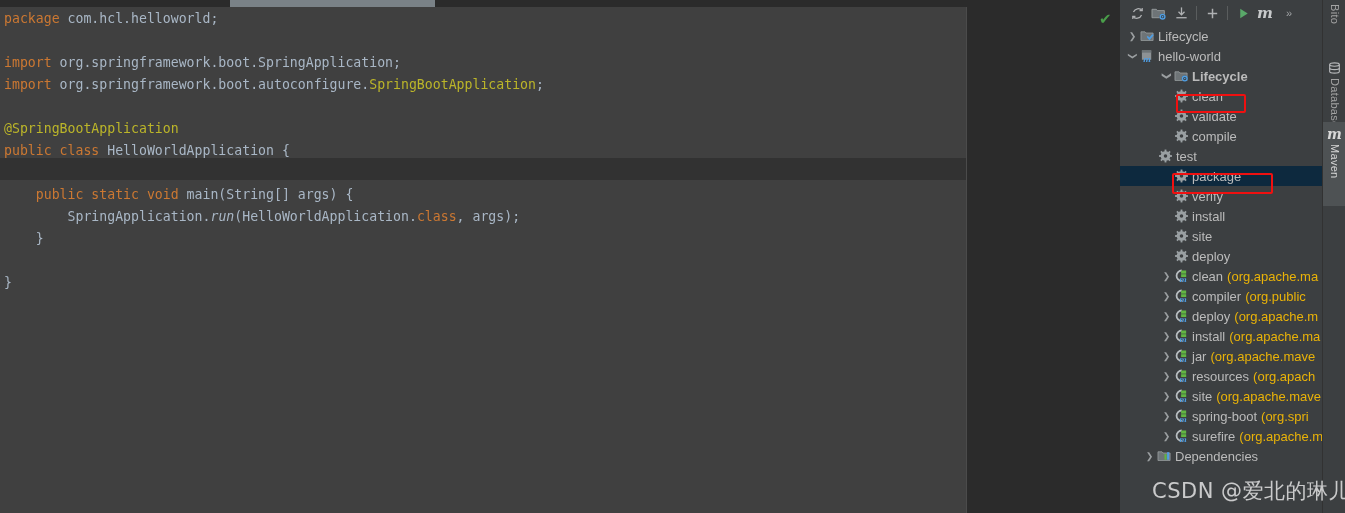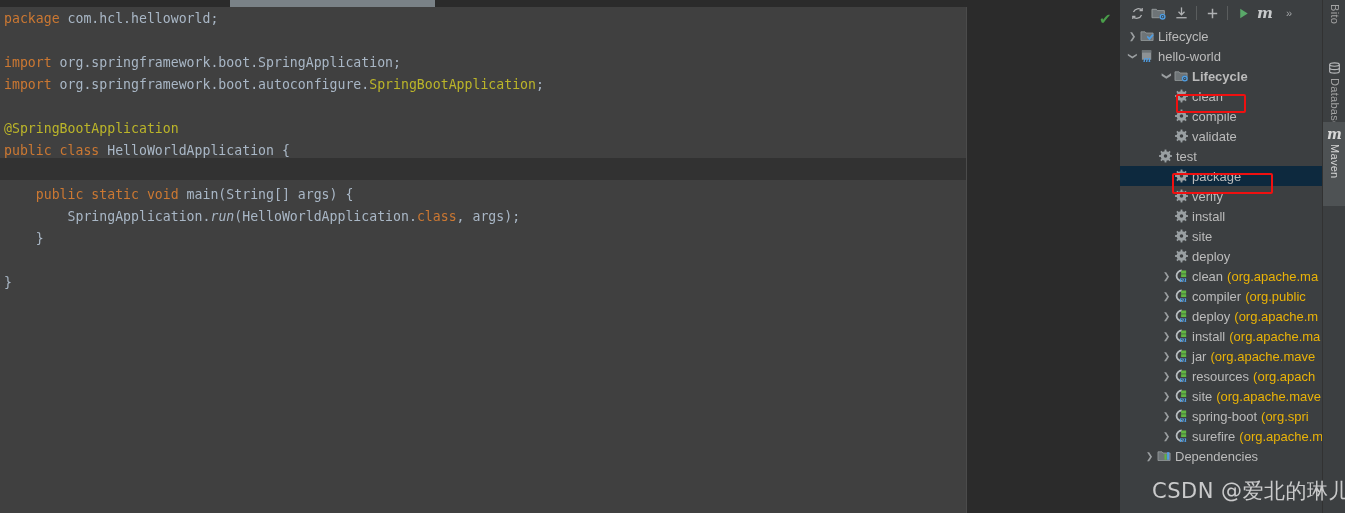--- a/index.html
+++ b/index.html
@@ -303,39 +303,39 @@
             <rect x="7" y="0.6" width="2" height="3.2" fill="#9aa0a3" transform="rotate(0 8 7.5)"></rect>
             <rect x="7" y="0.6" width="2" height="3.2" fill="#9aa0a3" transform="rotate(45 8 7.5)"></rect>
             <rect x="7" y="0.6" width="2" height="3.2" fill="#9aa0a3" transform="rotate(90 8 7.5)"></rect>
             <rect x="7" y="0.6" width="2" height="3.2" fill="#9aa0a3" transform="rotate(135 8 7.5)"></rect>
             <rect x="7" y="0.6" width="2" height="3.2" fill="#9aa0a3" transform="rotate(180 8 7.5)"></rect>
             <rect x="7" y="0.6" width="2" height="3.2" fill="#9aa0a3" transform="rotate(225 8 7.5)"></rect>
             <rect x="7" y="0.6" width="2" height="3.2" fill="#9aa0a3" transform="rotate(270 8 7.5)"></rect>
             <rect x="7" y="0.6" width="2" height="3.2" fill="#9aa0a3" transform="rotate(315 8 7.5)"></rect>
           </svg>
         </span>
+        <span class="lbl">validate</span>
+      </div>
+      <div class="row" style="padding-left: 40px;">
+        <span class="arrow blank">·</span>
+        <span class="tico">
+          <svg width="15" height="14" viewBox="0 0 16 15">
+            <circle cx="8" cy="7.5" r="5.2" fill="#9aa0a3"></circle>
+            <circle cx="8" cy="7.5" r="1.9" fill="#3c3f41"></circle>
+            <rect x="7" y="0.6" width="2" height="3.2" fill="#9aa0a3" transform="rotate(0 8 7.5)"></rect>
+            <rect x="7" y="0.6" width="2" height="3.2" fill="#9aa0a3" transform="rotate(45 8 7.5)"></rect>
+            <rect x="7" y="0.6" width="2" height="3.2" fill="#9aa0a3" transform="rotate(90 8 7.5)"></rect>
+            <rect x="7" y="0.6" width="2" height="3.2" fill="#9aa0a3" transform="rotate(135 8 7.5)"></rect>
+            <rect x="7" y="0.6" width="2" height="3.2" fill="#9aa0a3" transform="rotate(180 8 7.5)"></rect>
+            <rect x="7" y="0.6" width="2" height="3.2" fill="#9aa0a3" transform="rotate(225 8 7.5)"></rect>
+            <rect x="7" y="0.6" width="2" height="3.2" fill="#9aa0a3" transform="rotate(270 8 7.5)"></rect>
+            <rect x="7" y="0.6" width="2" height="3.2" fill="#9aa0a3" transform="rotate(315 8 7.5)"></rect>
+          </svg>
+        </span>
         <span class="lbl">compile</span>
-      </div>
-      <div class="row" style="padding-left: 40px;">
-        <span class="arrow blank">·</span>
-        <span class="tico">
-          <svg width="15" height="14" viewBox="0 0 16 15">
-            <circle cx="8" cy="7.5" r="5.2" fill="#9aa0a3"></circle>
-            <circle cx="8" cy="7.5" r="1.9" fill="#3c3f41"></circle>
-            <rect x="7" y="0.6" width="2" height="3.2" fill="#9aa0a3" transform="rotate(0 8 7.5)"></rect>
-            <rect x="7" y="0.6" width="2" height="3.2" fill="#9aa0a3" transform="rotate(45 8 7.5)"></rect>
-            <rect x="7" y="0.6" width="2" height="3.2" fill="#9aa0a3" transform="rotate(90 8 7.5)"></rect>
-            <rect x="7" y="0.6" width="2" height="3.2" fill="#9aa0a3" transform="rotate(135 8 7.5)"></rect>
-            <rect x="7" y="0.6" width="2" height="3.2" fill="#9aa0a3" transform="rotate(180 8 7.5)"></rect>
-            <rect x="7" y="0.6" width="2" height="3.2" fill="#9aa0a3" transform="rotate(225 8 7.5)"></rect>
-            <rect x="7" y="0.6" width="2" height="3.2" fill="#9aa0a3" transform="rotate(270 8 7.5)"></rect>
-            <rect x="7" y="0.6" width="2" height="3.2" fill="#9aa0a3" transform="rotate(315 8 7.5)"></rect>
-          </svg>
-        </span>
-        <span class="lbl">validate</span>
       </div>
       <div class="row" style="padding-left: 24px;">
         <span class="arrow blank">·</span>
         <span class="tico">
           <svg width="15" height="14" viewBox="0 0 16 15">
             <circle cx="8" cy="7.5" r="5.2" fill="#9aa0a3"></circle>
             <circle cx="8" cy="7.5" r="1.9" fill="#3c3f41"></circle>
             <rect x="7" y="0.6" width="2" height="3.2" fill="#9aa0a3" transform="rotate(0 8 7.5)"></rect>
             <rect x="7" y="0.6" width="2" height="3.2" fill="#9aa0a3" transform="rotate(45 8 7.5)"></rect>
             <rect x="7" y="0.6" width="2" height="3.2" fill="#9aa0a3" transform="rotate(90 8 7.5)"></rect>

